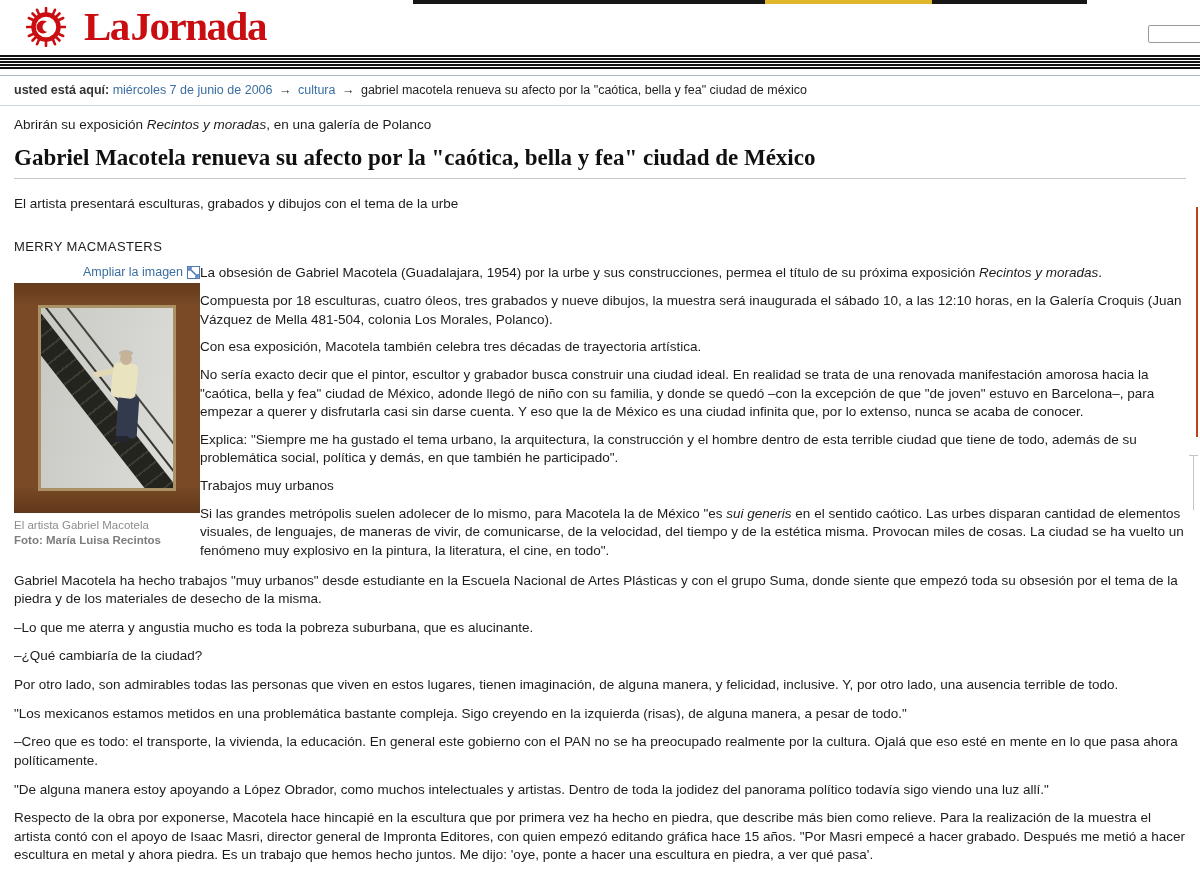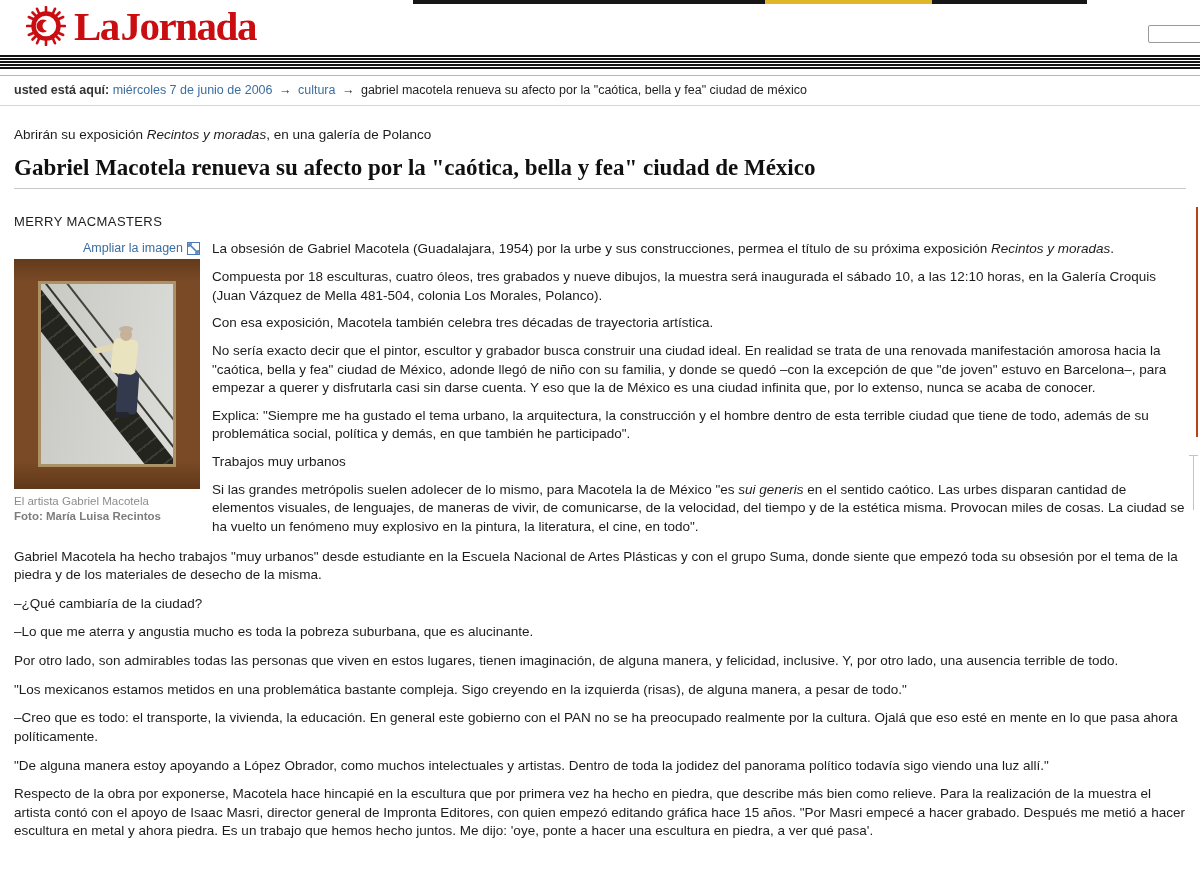--- a/index.html
+++ b/index.html
@@ -8,51 +8,51 @@
     width:1200px; height:874px; overflow:hidden; position:relative;
     background:#fff; color:#1c1c1c;
     font-family:"Liberation Sans","DejaVu Sans",sans-serif;
     font-size:13.5px; line-height:1.38;
   }
   
   .top-strip { position:absolute; left:413px; top:0; width:674px; height:4px; background:#161616; }
   .top-strip .gold { position:absolute; left:352px; top:0; width:167px; height:4px; background:#e0b62a; }
   
   .header { position:relative; height:54px; }
-  .logo { position:absolute; left:26px; top:6px; display:flex; align-items:flex-start; gap:8px; text-decoration:none; cursor:pointer; }
+  .logo { position:absolute; left:26px; top:6px; display:flex; align-items:center; gap:18px; text-decoration:none; cursor:pointer; }
   .logo-text {
     font-family:"Liberation Serif","DejaVu Serif",serif;
     font-weight:bold; font-size:41px; color:#c90d11; letter-spacing:-1.5px; word-spacing:-7px; line-height:1;
   }
   .search { position:absolute; right:-10px; top:25px; width:62px; height:18px; border:1px solid #9a9a9a; border-radius:2px; font-size:11px; padding:0 4px; }
   
   .rule-stripes { height:14px; margin-top:1px;
     background:repeating-linear-gradient(180deg,#121212 0px,#121212 1.6px,#ffffff 1.6px,#ffffff 3px); }
   
   .breadcrumb {
     margin-top:6px; border-top:1px solid #a4bcca; border-bottom:1px solid #ccd8df;
     padding:6px 10px 6px 14px; font-size:12.5px; color:#222; white-space:nowrap; overflow:hidden;
   }
   .breadcrumb .prefix { font-weight:bold; color:#333; }
   .breadcrumb a { color:#3a6ea0; text-decoration:none; cursor:pointer; }
   .breadcrumb .arrow { color:#222; padding:0 3px; }
   
   .main { padding:0 14px; }
-  .kicker { margin-top:20px; font-size:13.5px; }
+  .kicker { margin-top:10px; font-size:13.5px; }
   .kicker em { font-style:italic; }
   .title {
     font-family:"Liberation Serif","DejaVu Serif",serif; font-weight:bold;
     font-size:23px; color:#101010; margin-top:9px; line-height:1.2;
     border-bottom:1px solid #c9c9c9; padding-bottom:7px;
   }
   .deck { margin-top:7px; font-size:13.5px; }
   .byline { margin-top:24px; font-size:13px; letter-spacing:0.4px; }
   
   .row { display:flex; margin-top:9px; }
-  .figure { width:186px; flex:0 0 186px; margin-right:12px; }
+  .figure { width:186px; flex:0 0 186px; margin-right:0; }
   .enlarge { display:flex; justify-content:flex-end; align-items:center; gap:4px; color:#3a6ea0; font-size:12.5px; cursor:pointer; height:17px; }
   .photo { position:relative; width:186px; height:230px; margin-top:2px; overflow:hidden; cursor:pointer;
     background:linear-gradient(180deg,#633a1b 0,#7a4a26 10%,#7a4a26 88%,#5f3819 100%); }
   .photo .wall { position:absolute; left:24px; top:22px; width:138px; height:186px;
     border:3px solid #ab9166; background:linear-gradient(100deg,#c9c9c4,#dcdcd8); overflow:hidden; }
   .photo .cable { position:absolute; left:-6px; top:-16px; width:300px; height:2px; background:#35352e; transform:rotate(52deg); transform-origin:0 0; }
   .photo .cable2 { top:-28px; left:6px; background:#44443c; }
   .photo .cable3 { top:4px; left:-18px; background:#2c2c26; }
   .photo .stair { position:absolute; left:-12px; top:-10px; width:300px; height:26px; transform:rotate(52deg); transform-origin:0 0;
     background:repeating-linear-gradient(90deg,#24241e 0 11px,#3b3b32 11px 13px); }
@@ -119,20 +119,21 @@
   <a>miércoles 7 de junio de 2006</a>
   <span class="arrow">→</span>
   <a>cultura</a>
   <span class="arrow">→</span>
   <span>gabriel macotela renueva su afecto por la "caótica, bella y fea" ciudad de méxico</span>
 </div>
 
 <div class="main">
   <div class="kicker"><span>Abrirán su exposición </span><em>Recintos y moradas</em><span>, en una galería de Polanco</span></div>
   <h1 class="title">Gabriel Macotela renueva su afecto por la "caótica, bella y fea" ciudad de México</h1>
+  <div class="deck">El artista presentará esculturas, grabados y dibujos con el tema de la urbe</div>
   <div class="byline">MERRY MACMASTERS</div>
 
   <div class="row">
     <div class="figure">
       <div class="enlarge">
         <span>Ampliar la imagen</span>
         <span style="display:inline-block;width:13px;height:13px;">
           <svg viewBox="0 0 13 13" width="13" height="13">
             <rect x="0.5" y="0.5" width="12" height="12" fill="#ffffff" stroke="#4a7ab5"></rect>
             <path d="M2 5 V2 H5 M11 8 V11 H8" fill="none" stroke="#4a7ab5" stroke-width="1.6"></path>
@@ -163,22 +164,22 @@
         <p><span>Con esa exposición, Macotela también celebra tres décadas de trayectoria artística.</span></p>
         <p><span>No sería exacto decir que el pintor, escultor y grabador busca construir una ciudad ideal. En realidad se trata de una renovada manifestación amorosa hacia la "caótica, bella y fea" ciudad de México, adonde llegó de niño con su familia, y donde se quedó –con la excepción de que "de joven" estuvo en Barcelona–, para empezar a querer y disfrutarla casi sin darse cuenta. Y eso que la de México es una ciudad infinita que, por lo extenso, nunca se acaba de conocer.</span></p>
         <p><span>Explica: "Siempre me ha gustado el tema urbano, la arquitectura, la construcción y el hombre dentro de esta terrible ciudad que tiene de todo, además de su problemática social, política y demás, en que también he participado".</span></p>
         <p><span>Trabajos muy urbanos</span></p>
         <p><span>Si las grandes metrópolis suelen adolecer de lo mismo, para Macotela la de México "es </span><em>sui generis</em><span> en el sentido caótico. Las urbes disparan cantidad de elementos visuales, de lenguajes, de maneras de vivir, de comunicarse, de la velocidad, del tiempo y de la estética misma. Provocan miles de cosas. La ciudad se ha vuelto un fenómeno muy explosivo en la pintura, la literatura, el cine, en todo".</span></p>
       </div>
   </div>
 
   <div class="fulltext">
       <p><span>Gabriel Macotela ha hecho trabajos "muy urbanos" desde estudiante en la Escuela Nacional de Artes Plásticas y con el grupo Suma, donde siente que empezó toda su obsesión por el tema de la piedra y de los materiales de desecho de la misma.</span></p>
+      <p><span>–Lo que me aterra y angustia mucho es toda la pobreza suburbana, que es alucinante.</span></p>
       <p><span>–¿Qué cambiaría de la ciudad?</span></p>
-      <p><span>–Lo que me aterra y angustia mucho es toda la pobreza suburbana, que es alucinante.</span></p>
       <p><span>Por otro lado, son admirables todas las personas que viven en estos lugares, tienen imaginación, de alguna manera, y felicidad, inclusive. Y, por otro lado, una ausencia terrible de todo.</span></p>
       <p><span>"Los mexicanos estamos metidos en una problemática bastante compleja. Sigo creyendo en la izquierda (risas), de alguna manera, a pesar de todo."</span></p>
       <p><span>–Creo que es todo: el transporte, la vivienda, la educación. En general este gobierno con el PAN no se ha preocupado realmente por la cultura. Ojalá que eso esté en mente en lo que pasa ahora políticamente.</span></p>
       <p><span>"De alguna manera estoy apoyando a López Obrador, como muchos intelectuales y artistas. Dentro de toda la jodidez del panorama político todavía sigo viendo una luz allí."</span></p>
       <p><span>Respecto de la obra por exponerse, Macotela hace hincapié en la escultura que por primera vez ha hecho en piedra, que describe más bien como relieve. Para la realización de la muestra el artista contó con el apoyo de Isaac Masri, director general de Impronta Editores, con quien empezó editando gráfica hace 15 años. "Por Masri empecé a hacer grabado. Después me metió a hacer escultura en metal y ahora piedra. Es un trabajo que hemos hecho juntos. Me dijo: 'oye, ponte a hacer una escultura en piedra, a ver qué pasa'.</span></p>
     </div>
 </div>
 
 <div class="rail-red"></div>
 <div class="rail-gray"></div>

